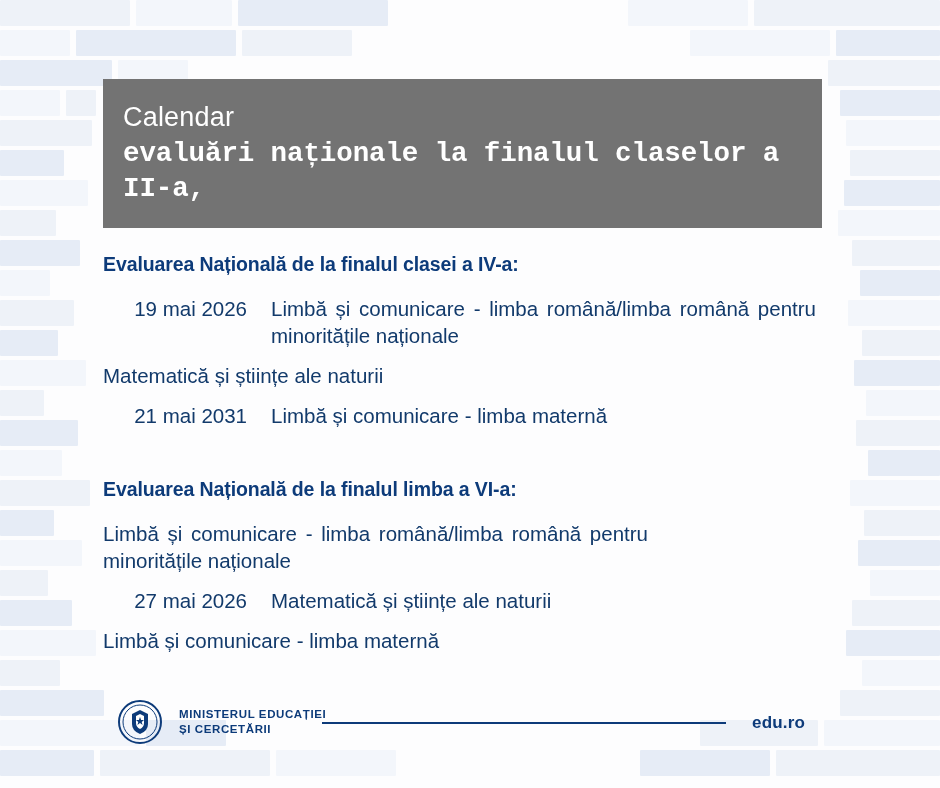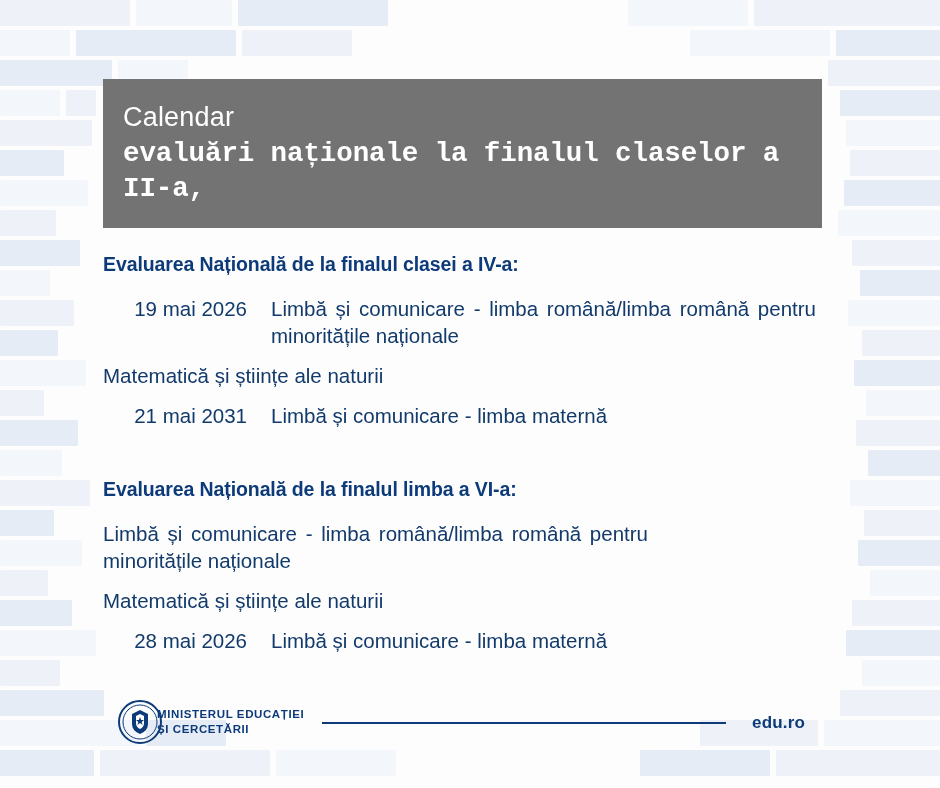--- a/index.html
+++ b/index.html
@@ -130,21 +130,21 @@
   .crest {
     position: absolute;
     left: 118px;
     top: 3px;
     width: 44px;
     height: 44px;
   }
   .crest svg { display: block; }
   .ministry {
     position: absolute;
-    left: 157px;
+    left: 179px;
     top: 10px;
     font-size: 11.5px;
     letter-spacing: 0.6px;
     line-height: 1.33;
     color: #0d3b7a;
     font-weight: 700;
     text-transform: uppercase;
   }
   .footer-rule {
     position: absolute;
@@ -288,24 +288,24 @@
       </div>
     </div>
 
     <div class="section section-2">
       <div class="section-heading">Evaluarea Națională de la finalul limba a VI-a:</div>
       <div class="rows">
         <div class="row">
           <div class="row-subject justify">Limbă și comunicare - limba română/limba română pentru minoritățile naționale</div>
         </div>
         <div class="row">
+          <div class="row-date">27 mai 2026</div>
           <div class="row-subject">Matematică și științe ale naturii</div>
         </div>
         <div class="row">
-          <div class="row-date">28 mai 2026</div>
           <div class="row-subject">Limbă și comunicare - limba maternă</div>
         </div>
       </div>
     </div>
 
     <div class="footer">
       <div class="crest">
         <svg width="44" height="44" viewBox="0 0 44 44" aria-hidden="true">
           <circle cx="22" cy="22" r="21" fill="none" stroke="#0d3b7a" stroke-width="2"></circle>
           <circle cx="22" cy="22" r="17" fill="none" stroke="#0d3b7a" stroke-width="1"></circle>

